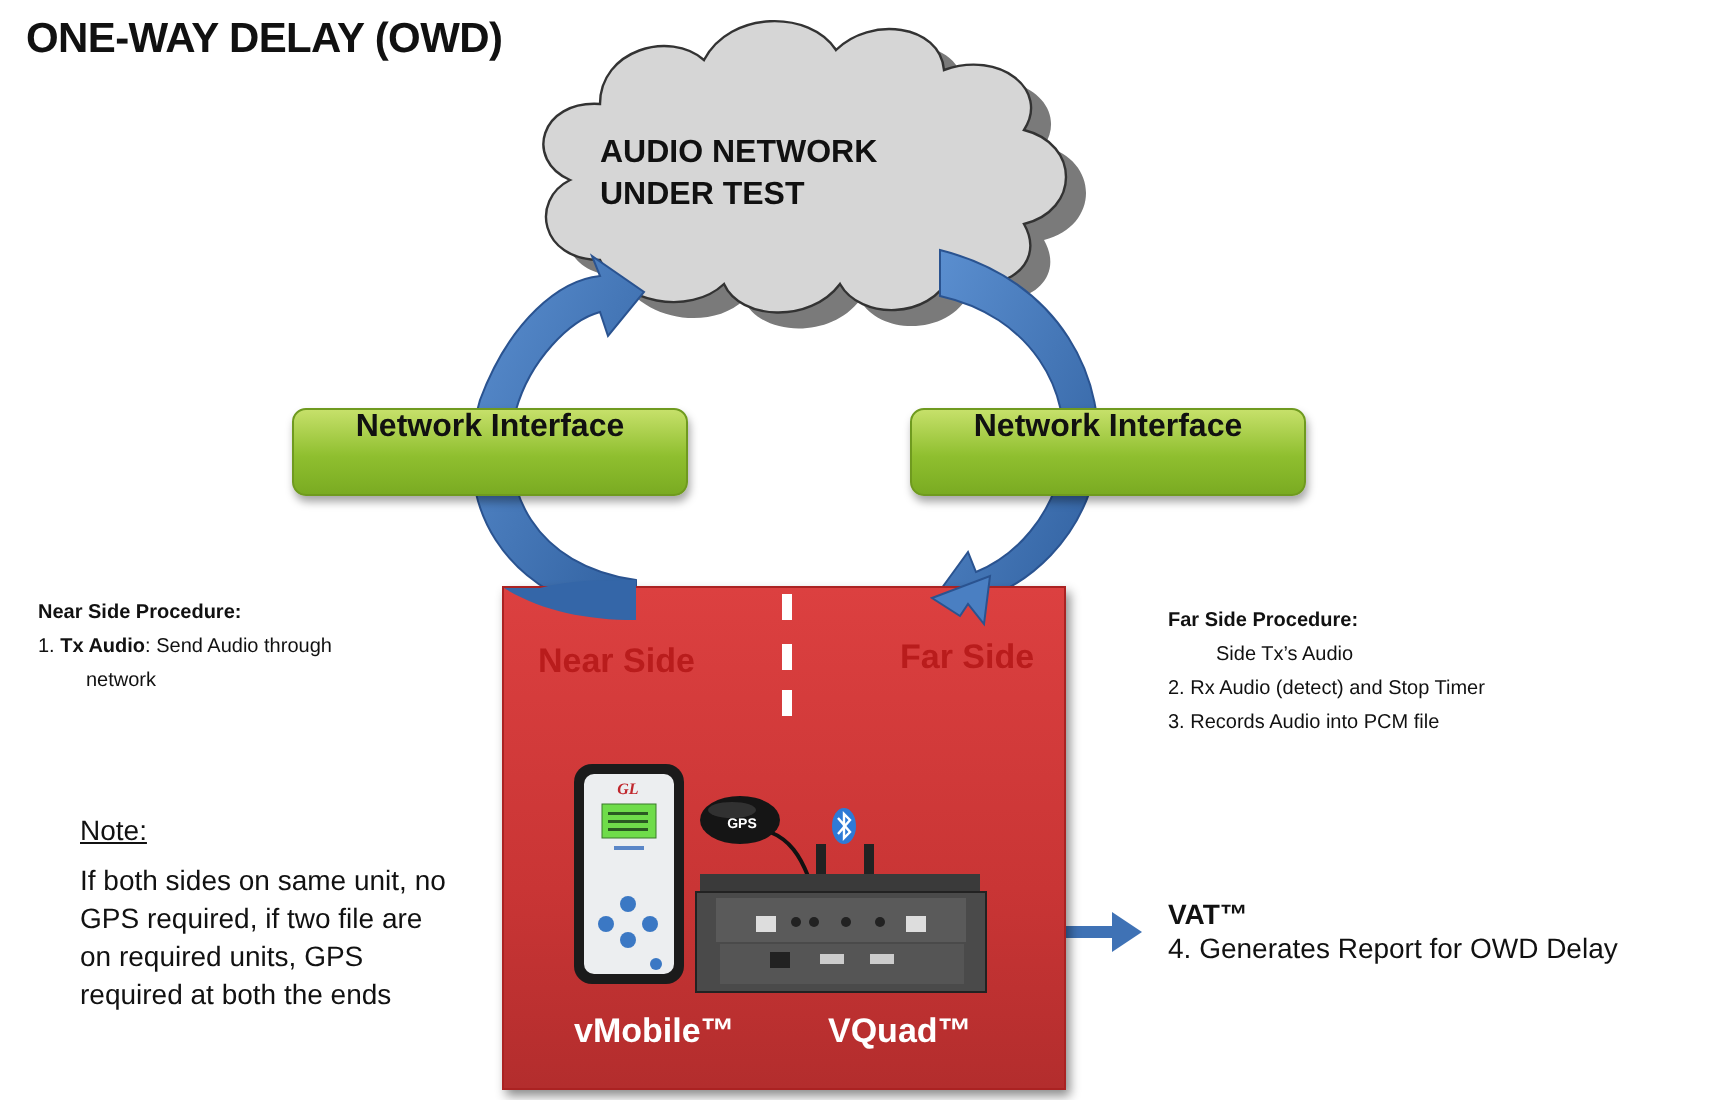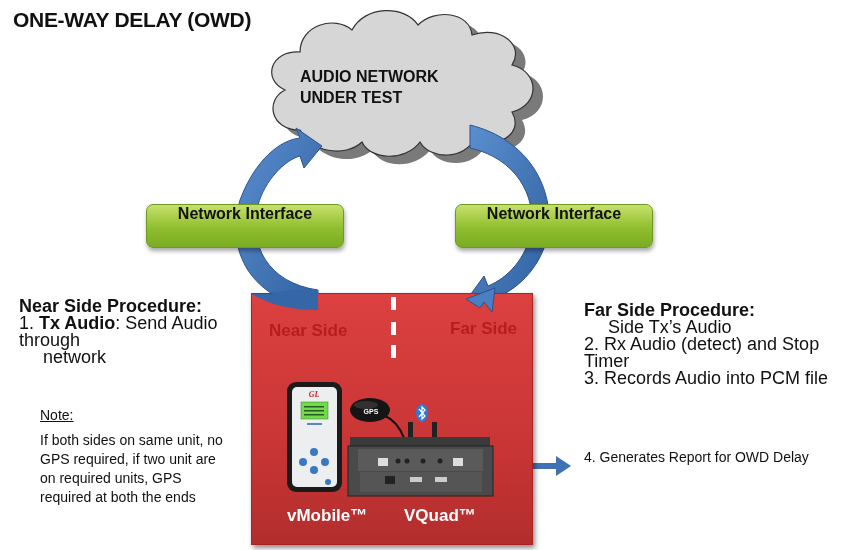--- a/index.html
+++ b/index.html
@@ -9,32 +9,32 @@
   svg.layer{position:absolute;left:0;top:0;}
   .cloud-text{left:300px;top:66px;width:210px;text-align:left;font-size:16px;font-weight:bold;line-height:21px;}
   .ni{height:42px;border-radius:7px;background:linear-gradient(#c6e06a,#8fbf2f 55%,#7aab22);border:1px solid #6f9a1f;box-shadow:1px 3px 4px rgba(0,0,0,0.35);display:flex;align-items:flex-start;justify-content:center;font-weight:bold;font-size:16px;color:#111;}
   #ni-left{left:146px;top:204px;width:196px;}
   #ni-right{left:455px;top:204px;width:196px;}
   #redbox{left:251px;top:293px;width:280px;height:250px;background:linear-gradient(#dc4040,#c93535 60%,#b32d2d);box-shadow:2px 3px 5px rgba(0,0,0,0.45);border:1px solid #a22;}
   .side-label{color:#b91c1c;font-weight:bold;font-size:17px;}
   #near-label{left:269px;top:321px;}
   #far-label{left:450px;top:319px;}
   .dash{left:391px;width:5px;height:13px;background:#fff;}
-  .proc{font-size:18px;line-height:17px;}
+  .proc{font-size:10px;line-height:17px;}
   #near-proc{left:19px;top:298px;width:240px;}
   #far-proc{left:584px;top:302px;width:270px;}
   .proc .h{font-weight:bold;}
   .indent{padding-left:24px;}
   #note{left:40px;top:406px;width:220px;font-size:14px;line-height:19px;}
   #note .nh{font-weight:normal;text-decoration:underline;margin-bottom:6px;}
   #vat{left:584px;top:449px;font-size:14px;line-height:17px;}
   #vat .vh{font-weight:bold;}
   .product{color:#fff;font-weight:bold;font-size:17px;}
   #vmobile-label{left:287px;top:506px;text-align:right;}
-  #vquad-label{left:404px;top:506px;}
+  #vquad-label{left:414px;top:506px;}
 </style>
 </head>
 <body>
 
 <svg class="layer" width="867" height="550">
   <defs>
     <linearGradient id="arrowGrad" x1="0" y1="0" x2="1" y2="1">
       <stop offset="0" stop-color="#5b8fd0"></stop>
       <stop offset="1" stop-color="#2f5f9e"></stop>
     </linearGradient>
@@ -155,20 +155,21 @@
   </div>
   <div>
     <span>3. </span>
     <span>Records Audio into PCM file</span>
   </div>
 </div>
 
 <div class="abs" id="note">
   <div class="nh">Note:</div>
   <div>If both sides on same unit, no</div>
-  <div>GPS required, if two unit are</div>
+  <div>GPS required, if two file are</div>
   <div>on required units, GPS</div>
   <div>required at both the ends</div>
 </div>
 
 <div class="abs" id="vat">
+  <div class="vh">VAT™</div>
   <div>4. Generates Report for OWD Delay</div>
 </div>
 
 </body></html>

